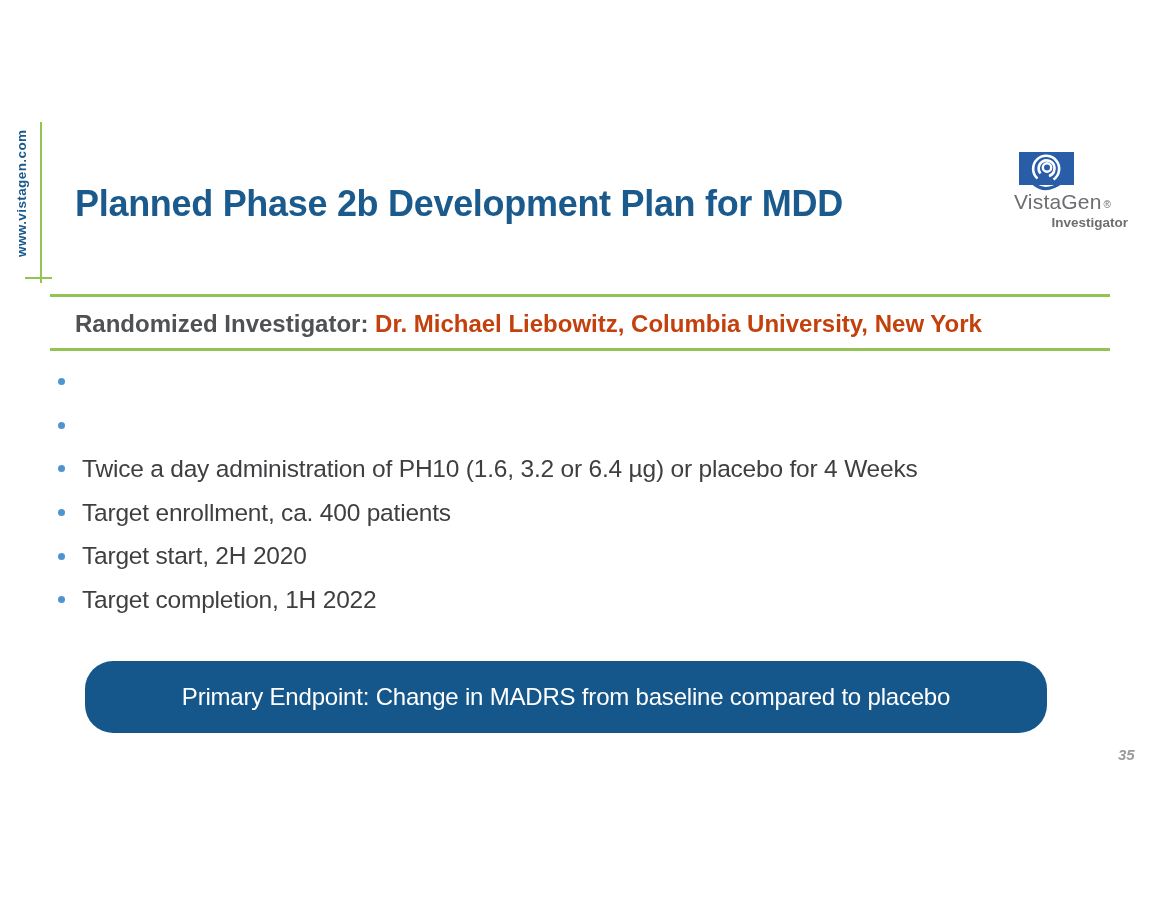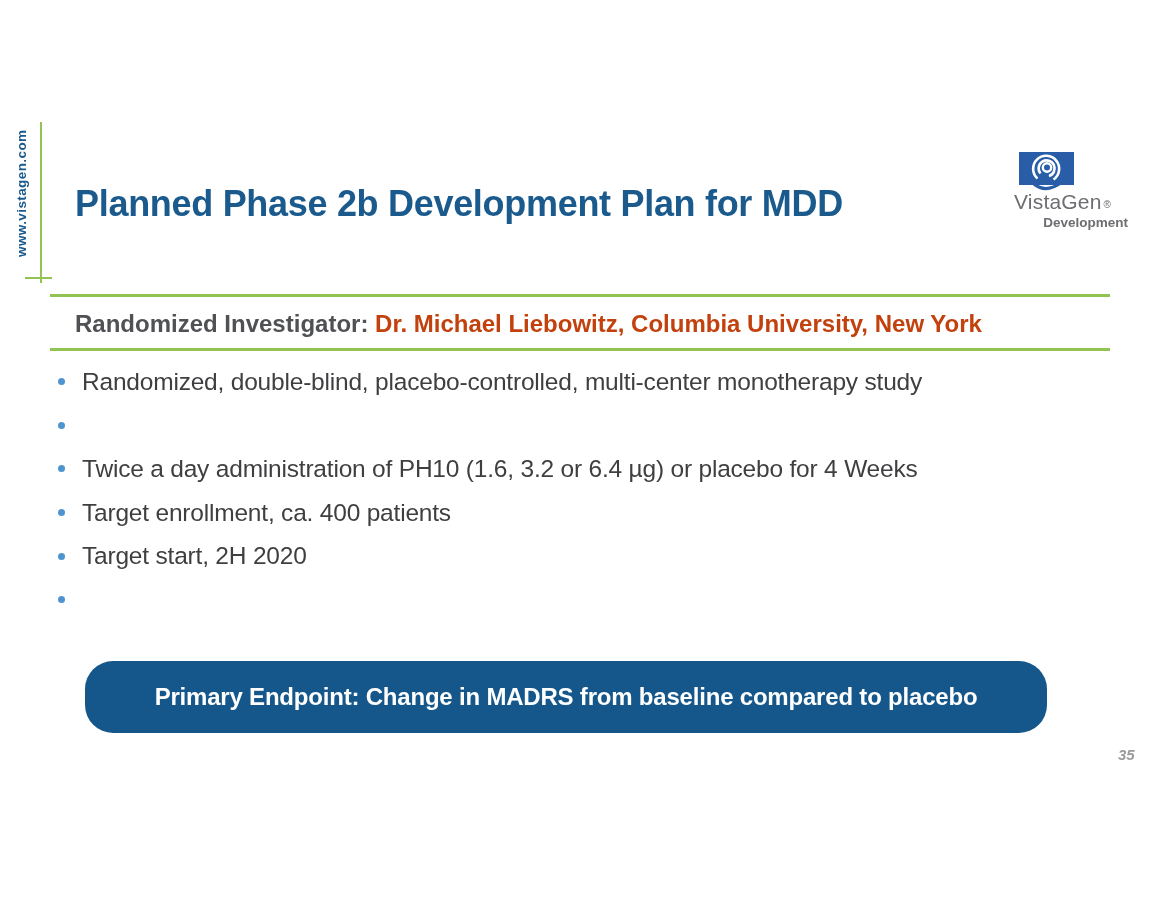--- a/index.html
+++ b/index.html
@@ -53,21 +53,21 @@
     flex: 0 0 auto; width: 7px; height: 7px; border-radius: 50%;
     background: #4E94CE; margin: 0 17px 0 3px;
   }
   .bullet-text { font-size: 24.5px; color: #3F3F41; letter-spacing: -0.2px; white-space: nowrap; }
 
   
   .endpoint-pill {
     position: absolute; left: 85px; top: 661px; width: 962px; height: 72px;
     background: #15578A; border-radius: 28px;
     display: flex; align-items: center; justify-content: center;
-    color: #ffffff; font-size: 24px; font-weight: 700; letter-spacing: -0.2px;
+    color: #ffffff; font-size: 24px; font-weight: 400; letter-spacing: -0.2px;
   }
 
   
   .page-number {
     position: absolute; left: 1118px; top: 746px; width: 30px;
     font-size: 15px; font-weight: 700; color: #9B9B9D; font-style: italic;
   }
 </style>
 </head>
 <body>
@@ -84,49 +84,49 @@
     <svg class="logo-icon" width="58" height="42" viewBox="0 0 58 42" aria-hidden="true">
       <rect x="2" y="0" width="55" height="33" fill="#2A5DA8"></rect>
       <g fill="none" stroke="#ffffff" stroke-width="2.6">
         <path d="M 20.5 26.5 A 13 13 0 1 1 36.5 27.5"></path>
         <path d="M 23.5 21.5 A 8 8 0 1 1 32 24"></path>
         <circle cx="30" cy="15.5" r="4.2" stroke-width="2.4"></circle>
       </g>
       <path d="M 17 32 Q 29 42 45 30" fill="none" stroke="#2A5DA8" stroke-width="3.2"></path>
     </svg>
     <div class="logo-name"><span>VistaGen</span><span class="reg">®</span></div>
-    <div class="logo-sub">Development</div>
+    <div class="logo-sub">Investigator</div>
   </div>
 
   <div class="pi-line-top"></div>
   <p class="pi-text"><span class="pi-label">Randomized Investigator: </span><span class="pi-value">Dr. Michael Liebowitz, Columbia University, New York</span></p>
   <div class="pi-line-bottom"></div>
 
   <ul class="bullets">
     <li>
       <span class="bullet-dot"></span>
-      <span class="bullet-text">Randomized, double-blind, placebo-controlled, multi-center monotherapy study</span>
     </li>
     <li>
       <span class="bullet-dot"></span>
     </li>
     <li>
       <span class="bullet-dot"></span>
       <span class="bullet-text">Twice a day administration of PH10 (1.6, 3.2 or 6.4 µg) or placebo for 4 Weeks</span>
     </li>
     <li>
       <span class="bullet-dot"></span>
       <span class="bullet-text">Target enrollment, ca. 400 patients</span>
     </li>
     <li>
       <span class="bullet-dot"></span>
       <span class="bullet-text">Target start, 2H 2020</span>
     </li>
     <li>
       <span class="bullet-dot"></span>
+      <span class="bullet-text">Target completion, 1H 2022</span>
     </li>
   </ul>
 
   <div class="endpoint-pill">Primary Endpoint: Change in MADRS from baseline compared to placebo</div>
 
   <div class="page-number">35</div>
 
 </div>
 
 </body></html>

